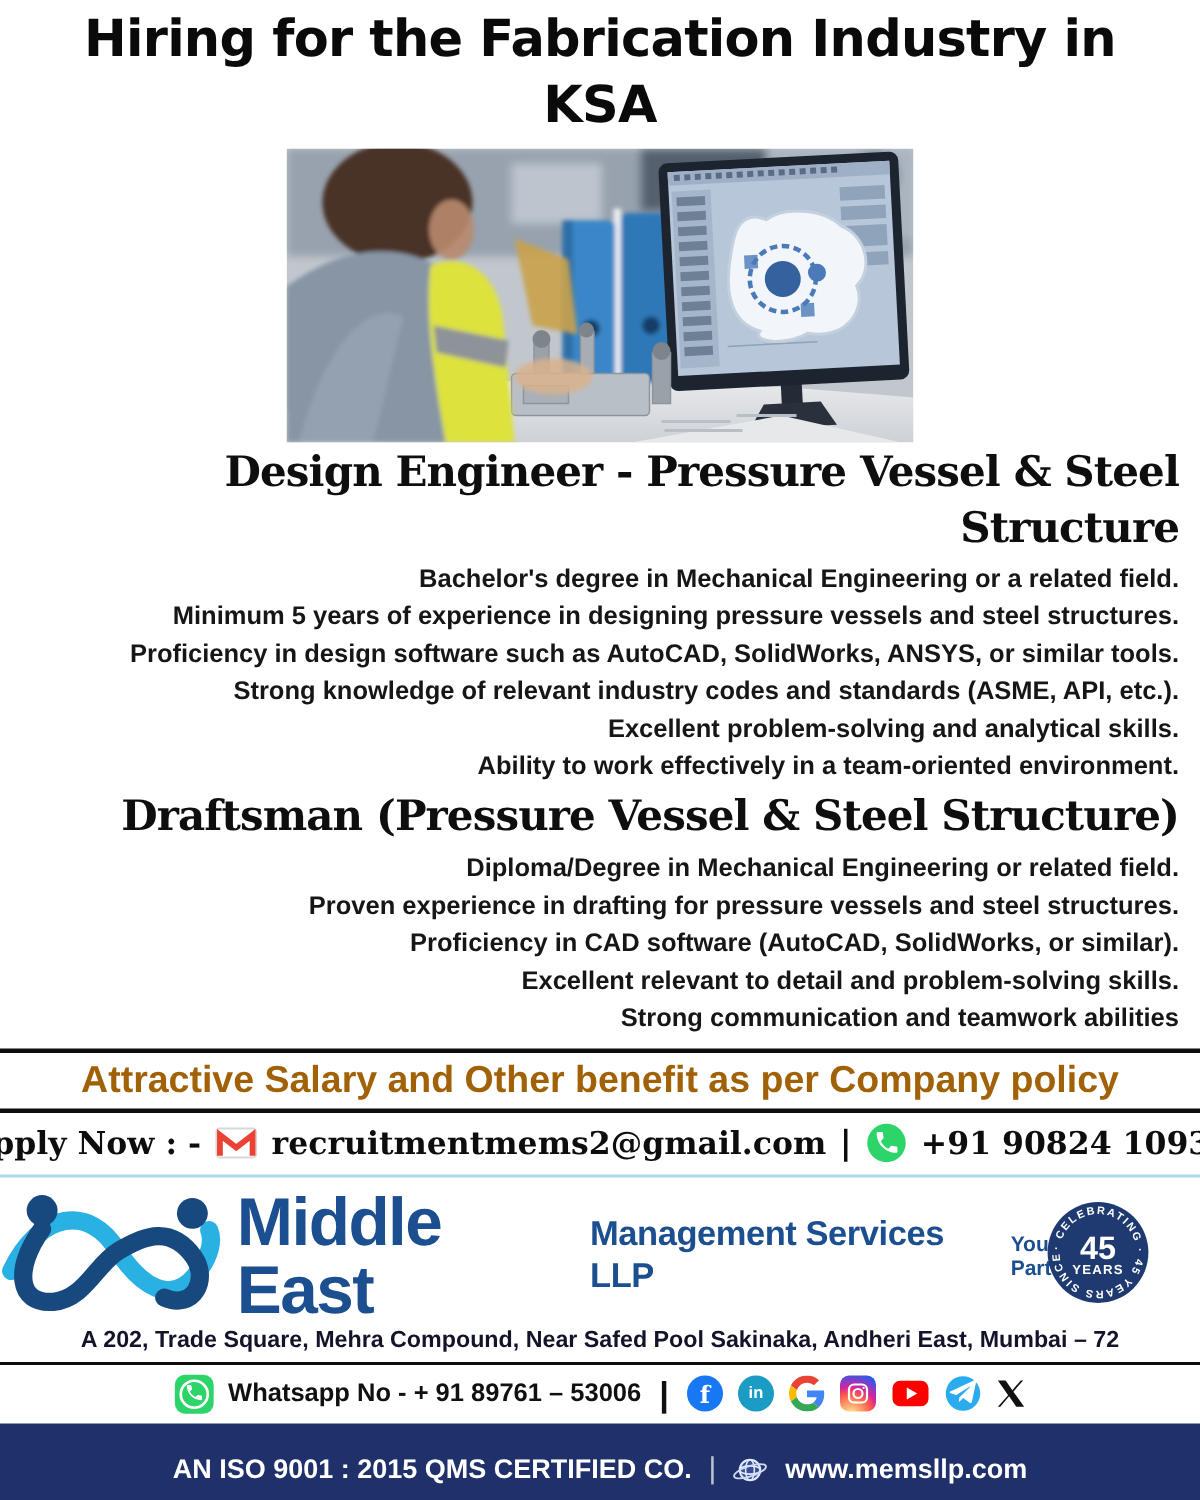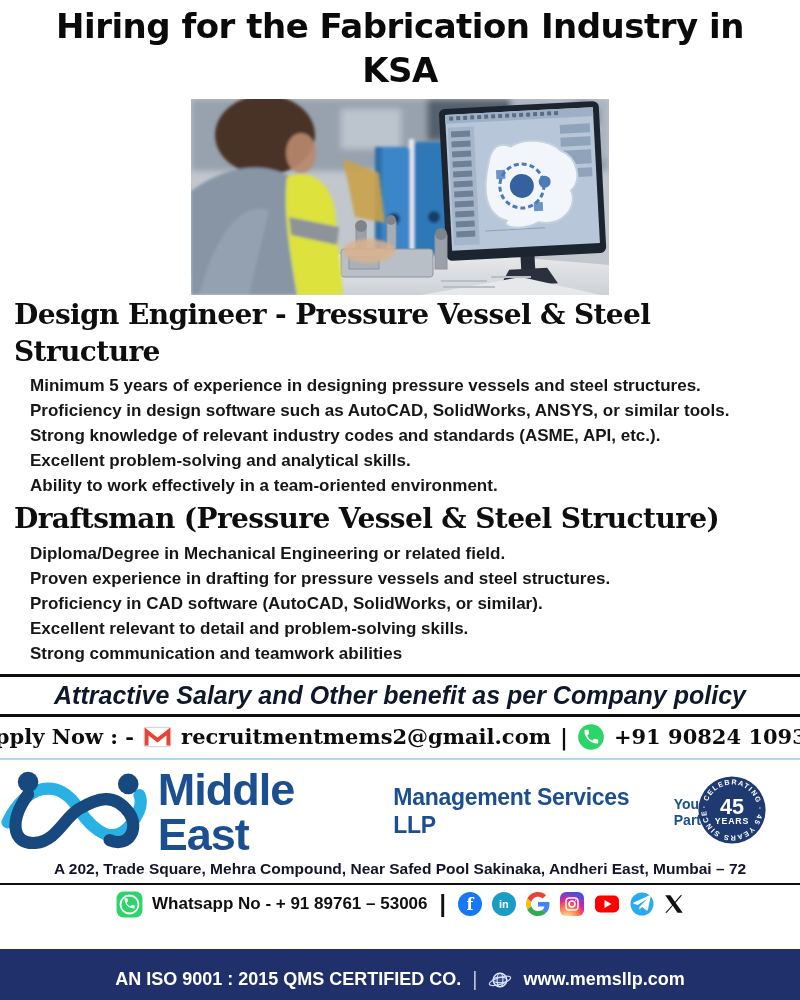--- a/index.html
+++ b/index.html
@@ -11,31 +11,31 @@
   
   .title{
     max-width:760px;margin:4px auto 0;text-align:center;
     font-family:"DejaVu Sans",sans-serif;font-weight:800;
     font-size:34px;line-height:1.3;letter-spacing:-0.5px;color:#0a0a0a;
   }
   
   .photo-wrap{width:418px;height:196px;margin:7px auto 0;overflow:hidden;}
   .photo-wrap svg{display:block;}
   
-  .jobs{padding:0 14px;margin-top:2px;}
+  .jobs{padding:0 14px;margin-top:2px;text-align:right;}
   .job-heading{
     font-family:"DejaVu Serif",serif;font-weight:bold;
     font-size:28px;line-height:1.3;letter-spacing:-0.6px;color:#0e0e0e;white-space:nowrap;
   }
   .bullets{margin:3px 0 3px 16px;}
   .bullet{font-weight:bold;font-size:17px;line-height:25px;color:#161616;white-space:nowrap;}
   
   .banner{
     margin-top:5px;border-top:3px solid #0d0d0d;border-bottom:3px solid #0d0d0d;
-    text-align:center;font-weight:bold;font-size:25px;padding:4px 0;white-space:nowrap;color:#0f172a;font-style:italic;
+    text-align:center;font-weight:bold;font-size:25px;padding:4px 0;white-space:nowrap;color:#a16207;
   }
   
   .apply-row{
     display:flex;align-items:center;justify-content:center;gap:9px;
     padding:6px 0 7px;font-family:"DejaVu Serif",serif;font-weight:bold;
     font-size:21px;white-space:nowrap;color:#0d0d0d;
   }
   .apply-row .sep{font-size:22px;}
   
   .brand{
@@ -191,20 +191,21 @@
   </svg>
 </div>
 
 <div class="jobs">
   <div>
     <div class="job-heading">
       <div>Design Engineer - Pressure Vessel &amp; Steel</div>
       <div>Structure</div>
     </div>
     <div class="bullets">
+      <div class="bullet">Bachelor's degree in Mechanical Engineering or a related field.</div>
       <div class="bullet">Minimum 5 years of experience in designing pressure vessels and steel structures.</div>
       <div class="bullet">Proficiency in design software such as AutoCAD, SolidWorks, ANSYS, or similar tools.</div>
       <div class="bullet">Strong knowledge of relevant industry codes and standards (ASME, API, etc.).</div>
       <div class="bullet">Excellent problem-solving and analytical skills.</div>
       <div class="bullet">Ability to work effectively in a team-oriented environment.</div>
     </div>
   </div>
   <div>
     <div class="job-heading">
       <div>Draftsman (Pressure Vessel &amp; Steel Structure)</div>

